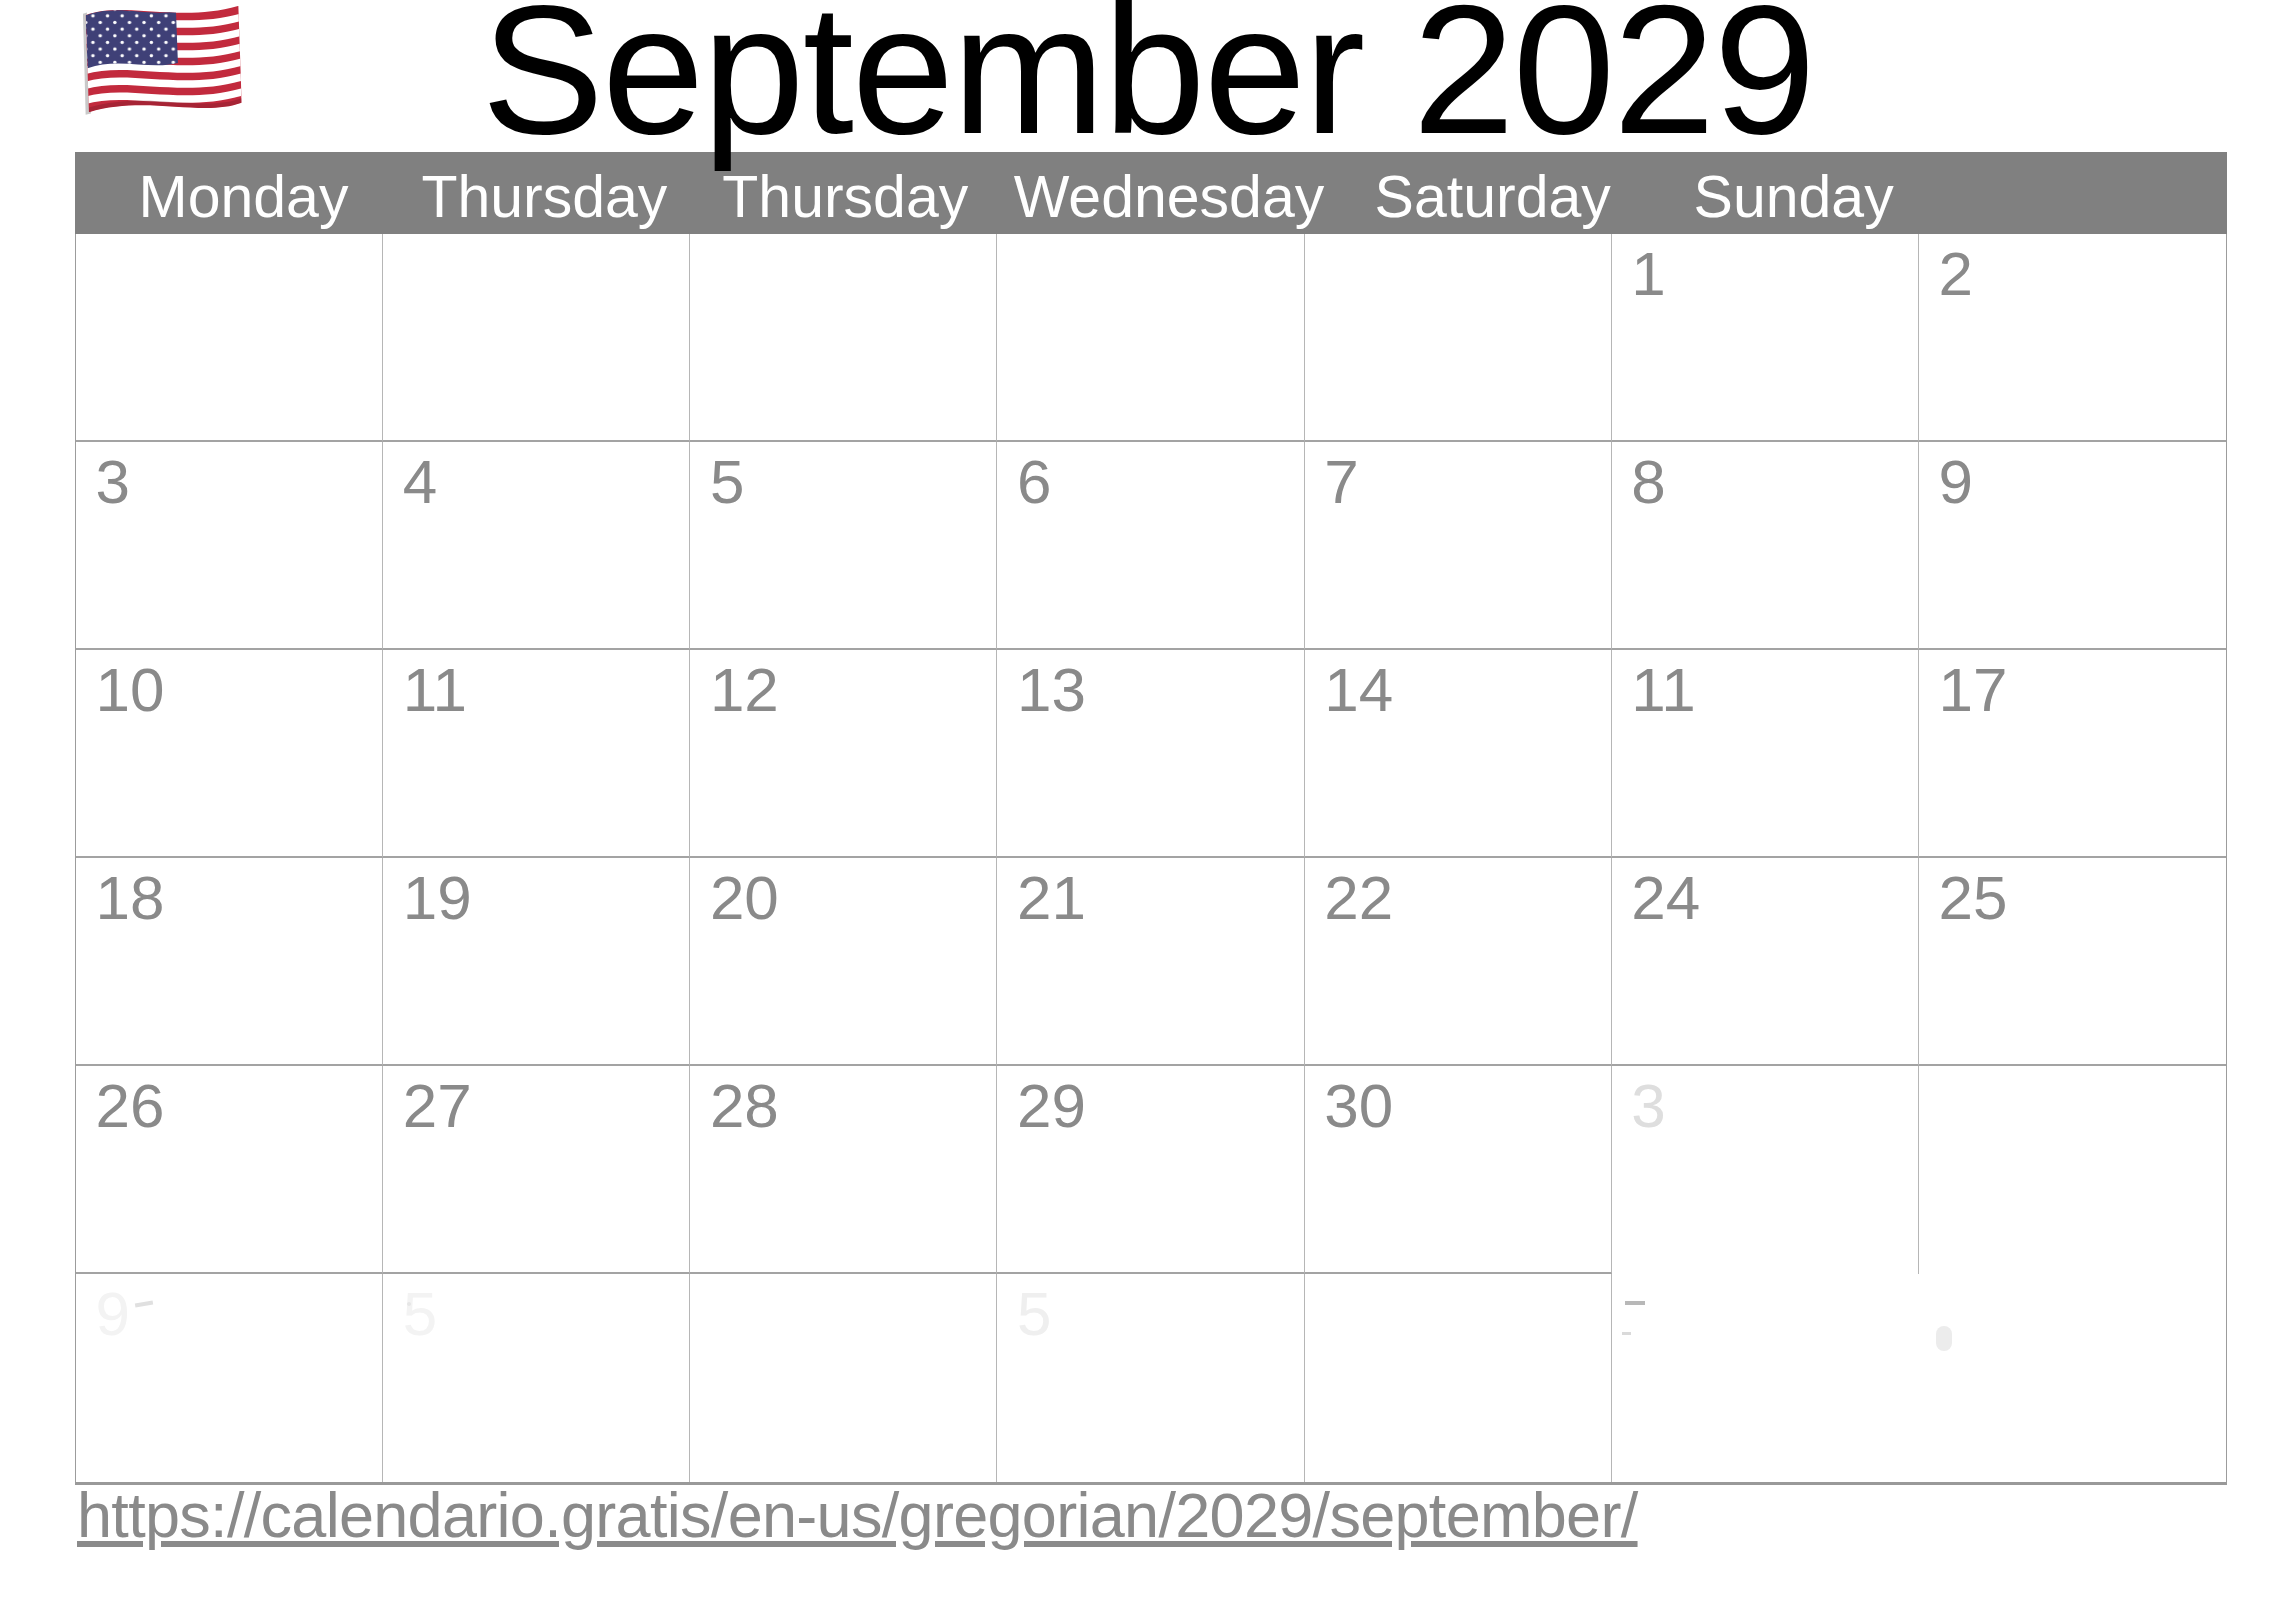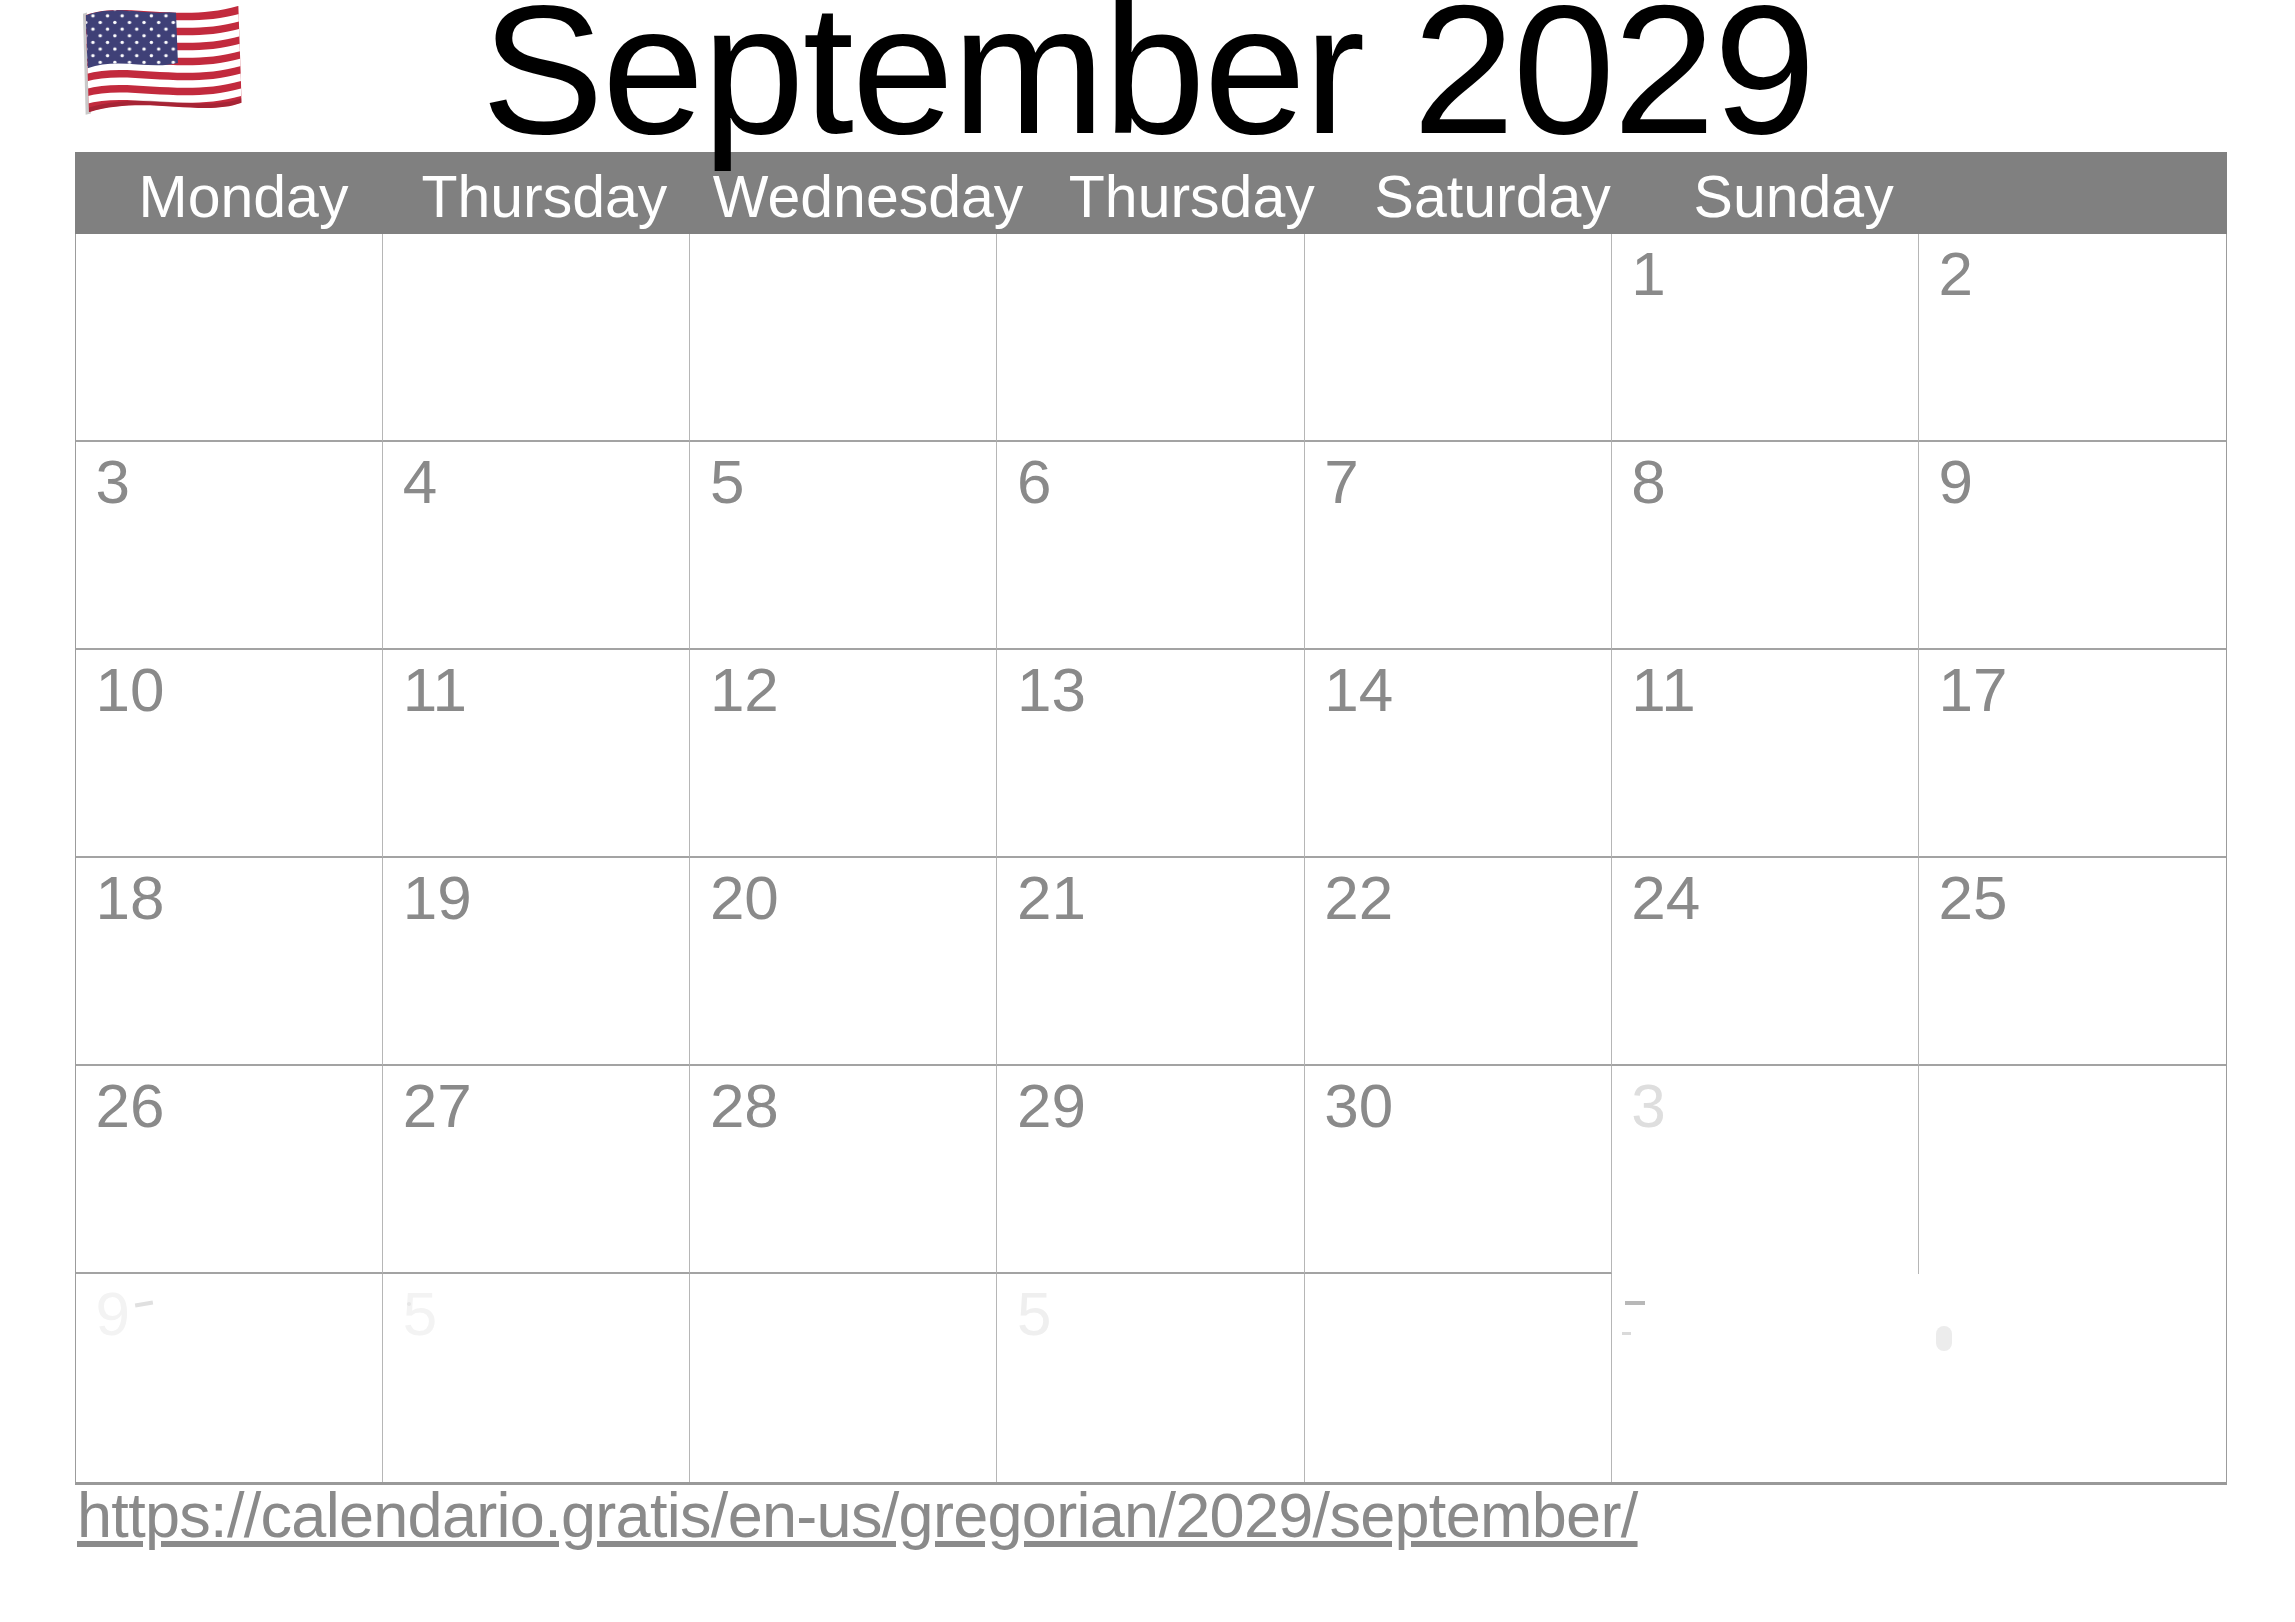--- a/index.html
+++ b/index.html
@@ -147,22 +147,22 @@
     <path d="M16,24 C64,6 118,28 152,17 L155,96 C114,107 64,87 19,104 Z" fill="url(#stars)"></path>
   </g>
 </svg>
 
 <div class="month-title">September 2029</div>
 
 <div class="cal">
   <div class="weekday-row">
       <div class="wd">Monday</div>
       <div class="wd">Thursday</div>
+      <div class="wd">Thursday</div>
       <div class="wd">Wednesday</div>
-      <div class="wd">Thursday</div>
       <div class="wd">Saturday</div>
       <div class="wd">Sunday</div>
     </div>
   <div class="grid">
       <div class="cell"><span class="num"></span></div>
       <div class="cell"><span class="num"></span></div>
       <div class="cell"><span class="num"></span></div>
       <div class="cell"><span class="num"></span></div>
       <div class="cell"><span class="num"></span></div>
       <div class="cell"><span class="num">1</span></div>

